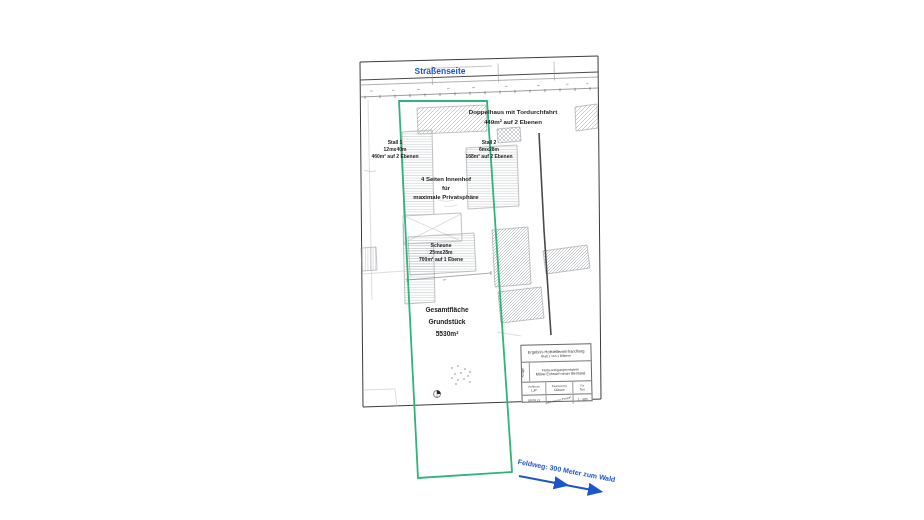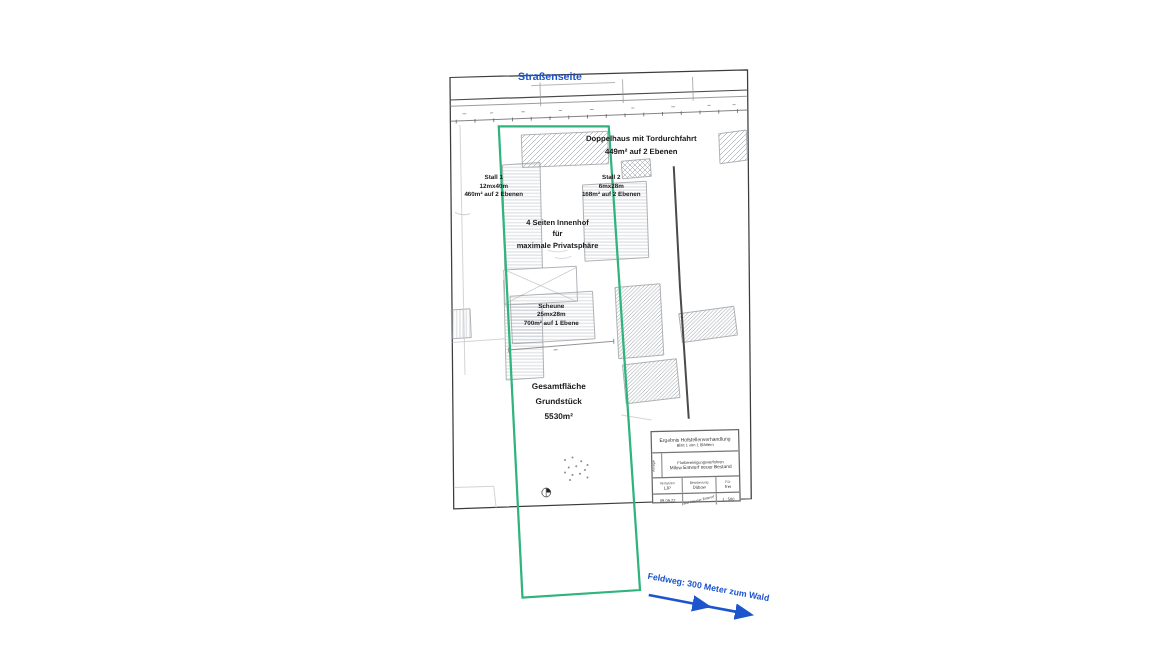--- a/index.html
+++ b/index.html
@@ -148,21 +148,21 @@
   </g>
 
   <polygon points="399,101 487,101 512,472 418,478" fill="none" stroke="#2eb47c" stroke-width="1.8"></polygon>
 
   <g stroke="#1d55cc" stroke-width="2.2" fill="none">
     <line x1="519" y1="476" x2="566" y2="485" marker-end="url(#arrowBlue)"></line>
     <line x1="560" y1="484" x2="600" y2="491.5" marker-end="url(#arrowBlue)"></line>
   </g>
 </svg>
 
-<div class="street-label" style="left:440px;top:56px;">Straßenseite</div>
+<div class="street-label" style="left:440px;top:66px;">Straßenseite</div>
 
 <div class="anno" style="left:513px;top:107px;font-size:6.2px;line-height:9.5px;">
   <div>Doppelhaus mit Tordurchfahrt</div>
   <div>449m² auf 2 Ebenen</div>
 </div>
 
 <div class="anno" style="left:395px;top:139px;font-size:5px;line-height:7px;">
   <div>Stall 1</div>
   <div>12mx40m</div>
   <div>460m² auf 2 Ebenen</div>

